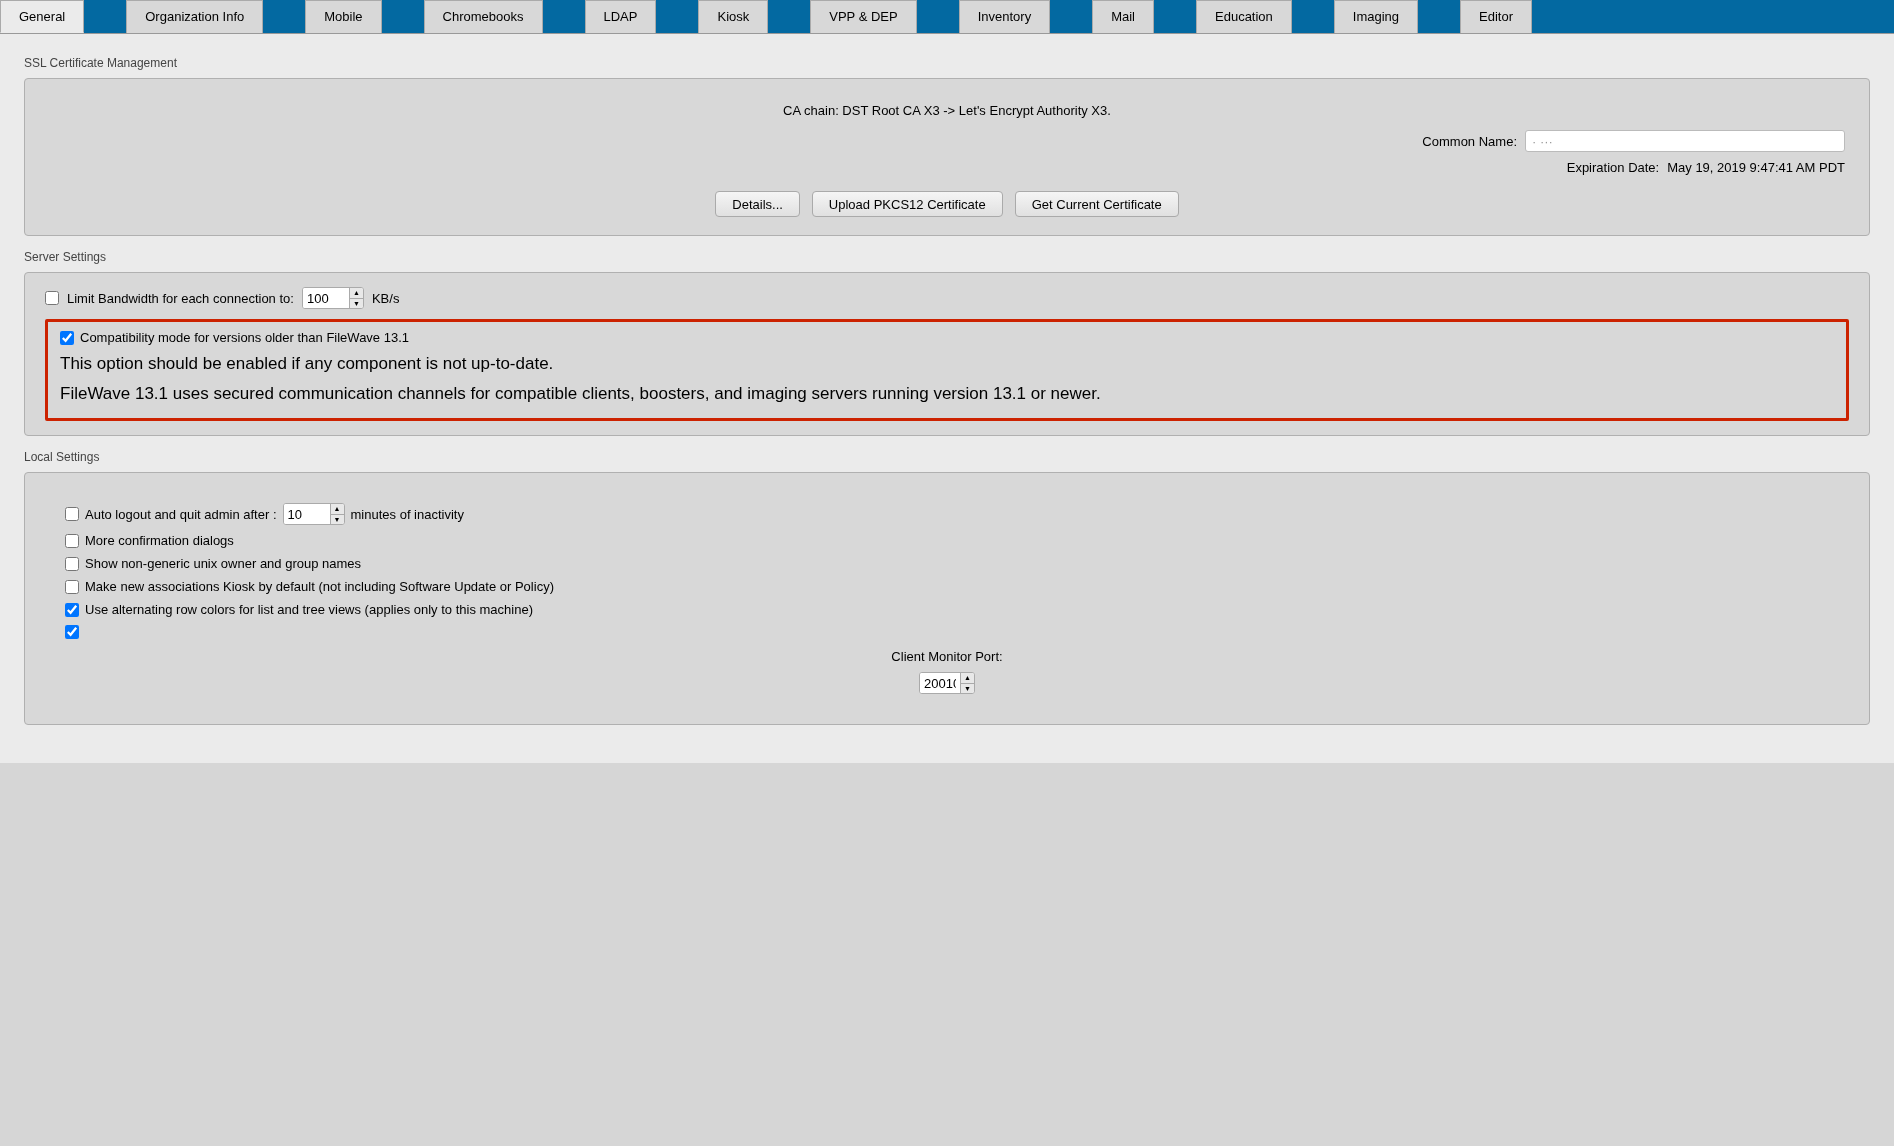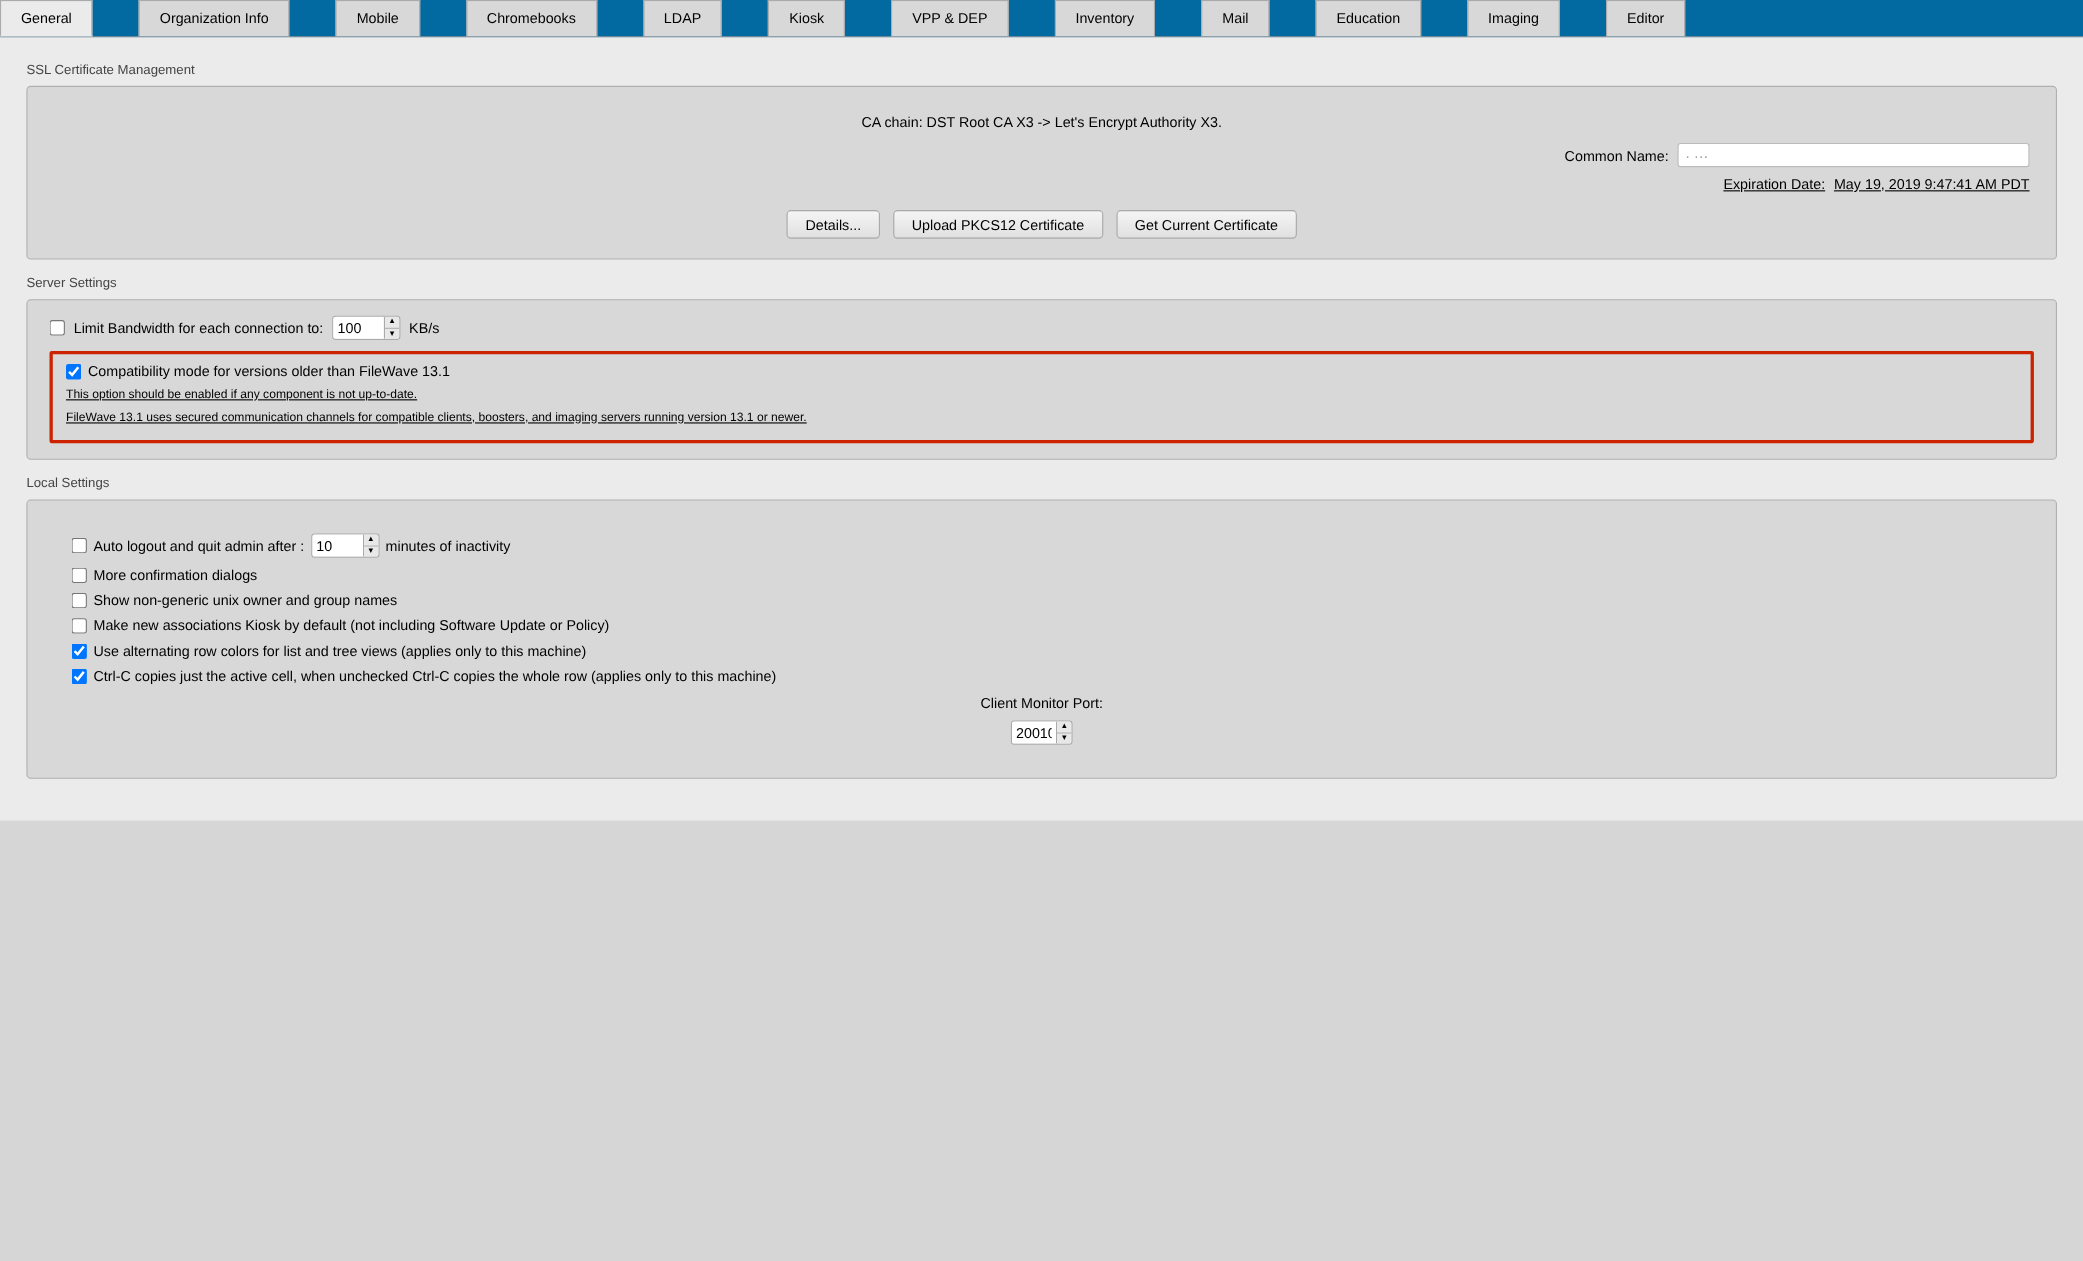--- a/index.html
+++ b/index.html
@@ -91,21 +91,20 @@
       padding: 2px 6px;
       font-size: 13px;
       width: 320px;
       height: 22px;
       color: #888;
     }
     .expiration-row {
       display: flex;
       align-items: center;
       gap: 8px;
-      text-decoration: underline;
     }
 
     .ssl-buttons {
       display: flex;
       justify-content: center;
       gap: 12px;
       margin-top: 8px;
     }
     .btn {
       background: linear-gradient(to bottom, #f5f5f5, #e0e0e0);
@@ -187,24 +186,23 @@
       margin-top: 4px;
     }
     .compat-title {
       display: flex;
       align-items: center;
       gap: 6px;
       margin-bottom: 6px;
       font-size: 13px;
     }
     .compat-desc {
-      font-size: 11px;
+      font-size: 17px;
       margin-bottom: 4px;
       line-height: 1.5;
-      text-decoration: underline;
     }
 
     
     .local-settings {
       display: flex;
       flex-direction: column;
       gap: 8px;
       padding: 12px 16px;
     }
     .local-settings .checkbox-row {
@@ -340,21 +338,20 @@
         <span>Make new associations Kiosk by default (not including Software Update or Policy)</span>
       </div>
 
       <div class="checkbox-row">
         <input type="checkbox" checked="" style="">
         <span>Use alternating row colors for list and tree views (applies only to this machine)</span>
       </div>
 
       <div class="checkbox-row">
         <input type="checkbox" checked="" style="">
-        <span>Ctrl-C copies just the active cell, when unchecked Ctrl-C copies the whole row (applies only to this machine)</span>
       </div>
 
       <div class="port-row">
         <span>Client Monitor Port:</span>
         <div class="spinner-input">
           <input type="text" style="width: 40px;" value="20010">
           <div class="spinner-arrows">
             <div class="spinner-arrow">▲</div>
             <div class="spinner-arrow">▼</div>
           </div>

